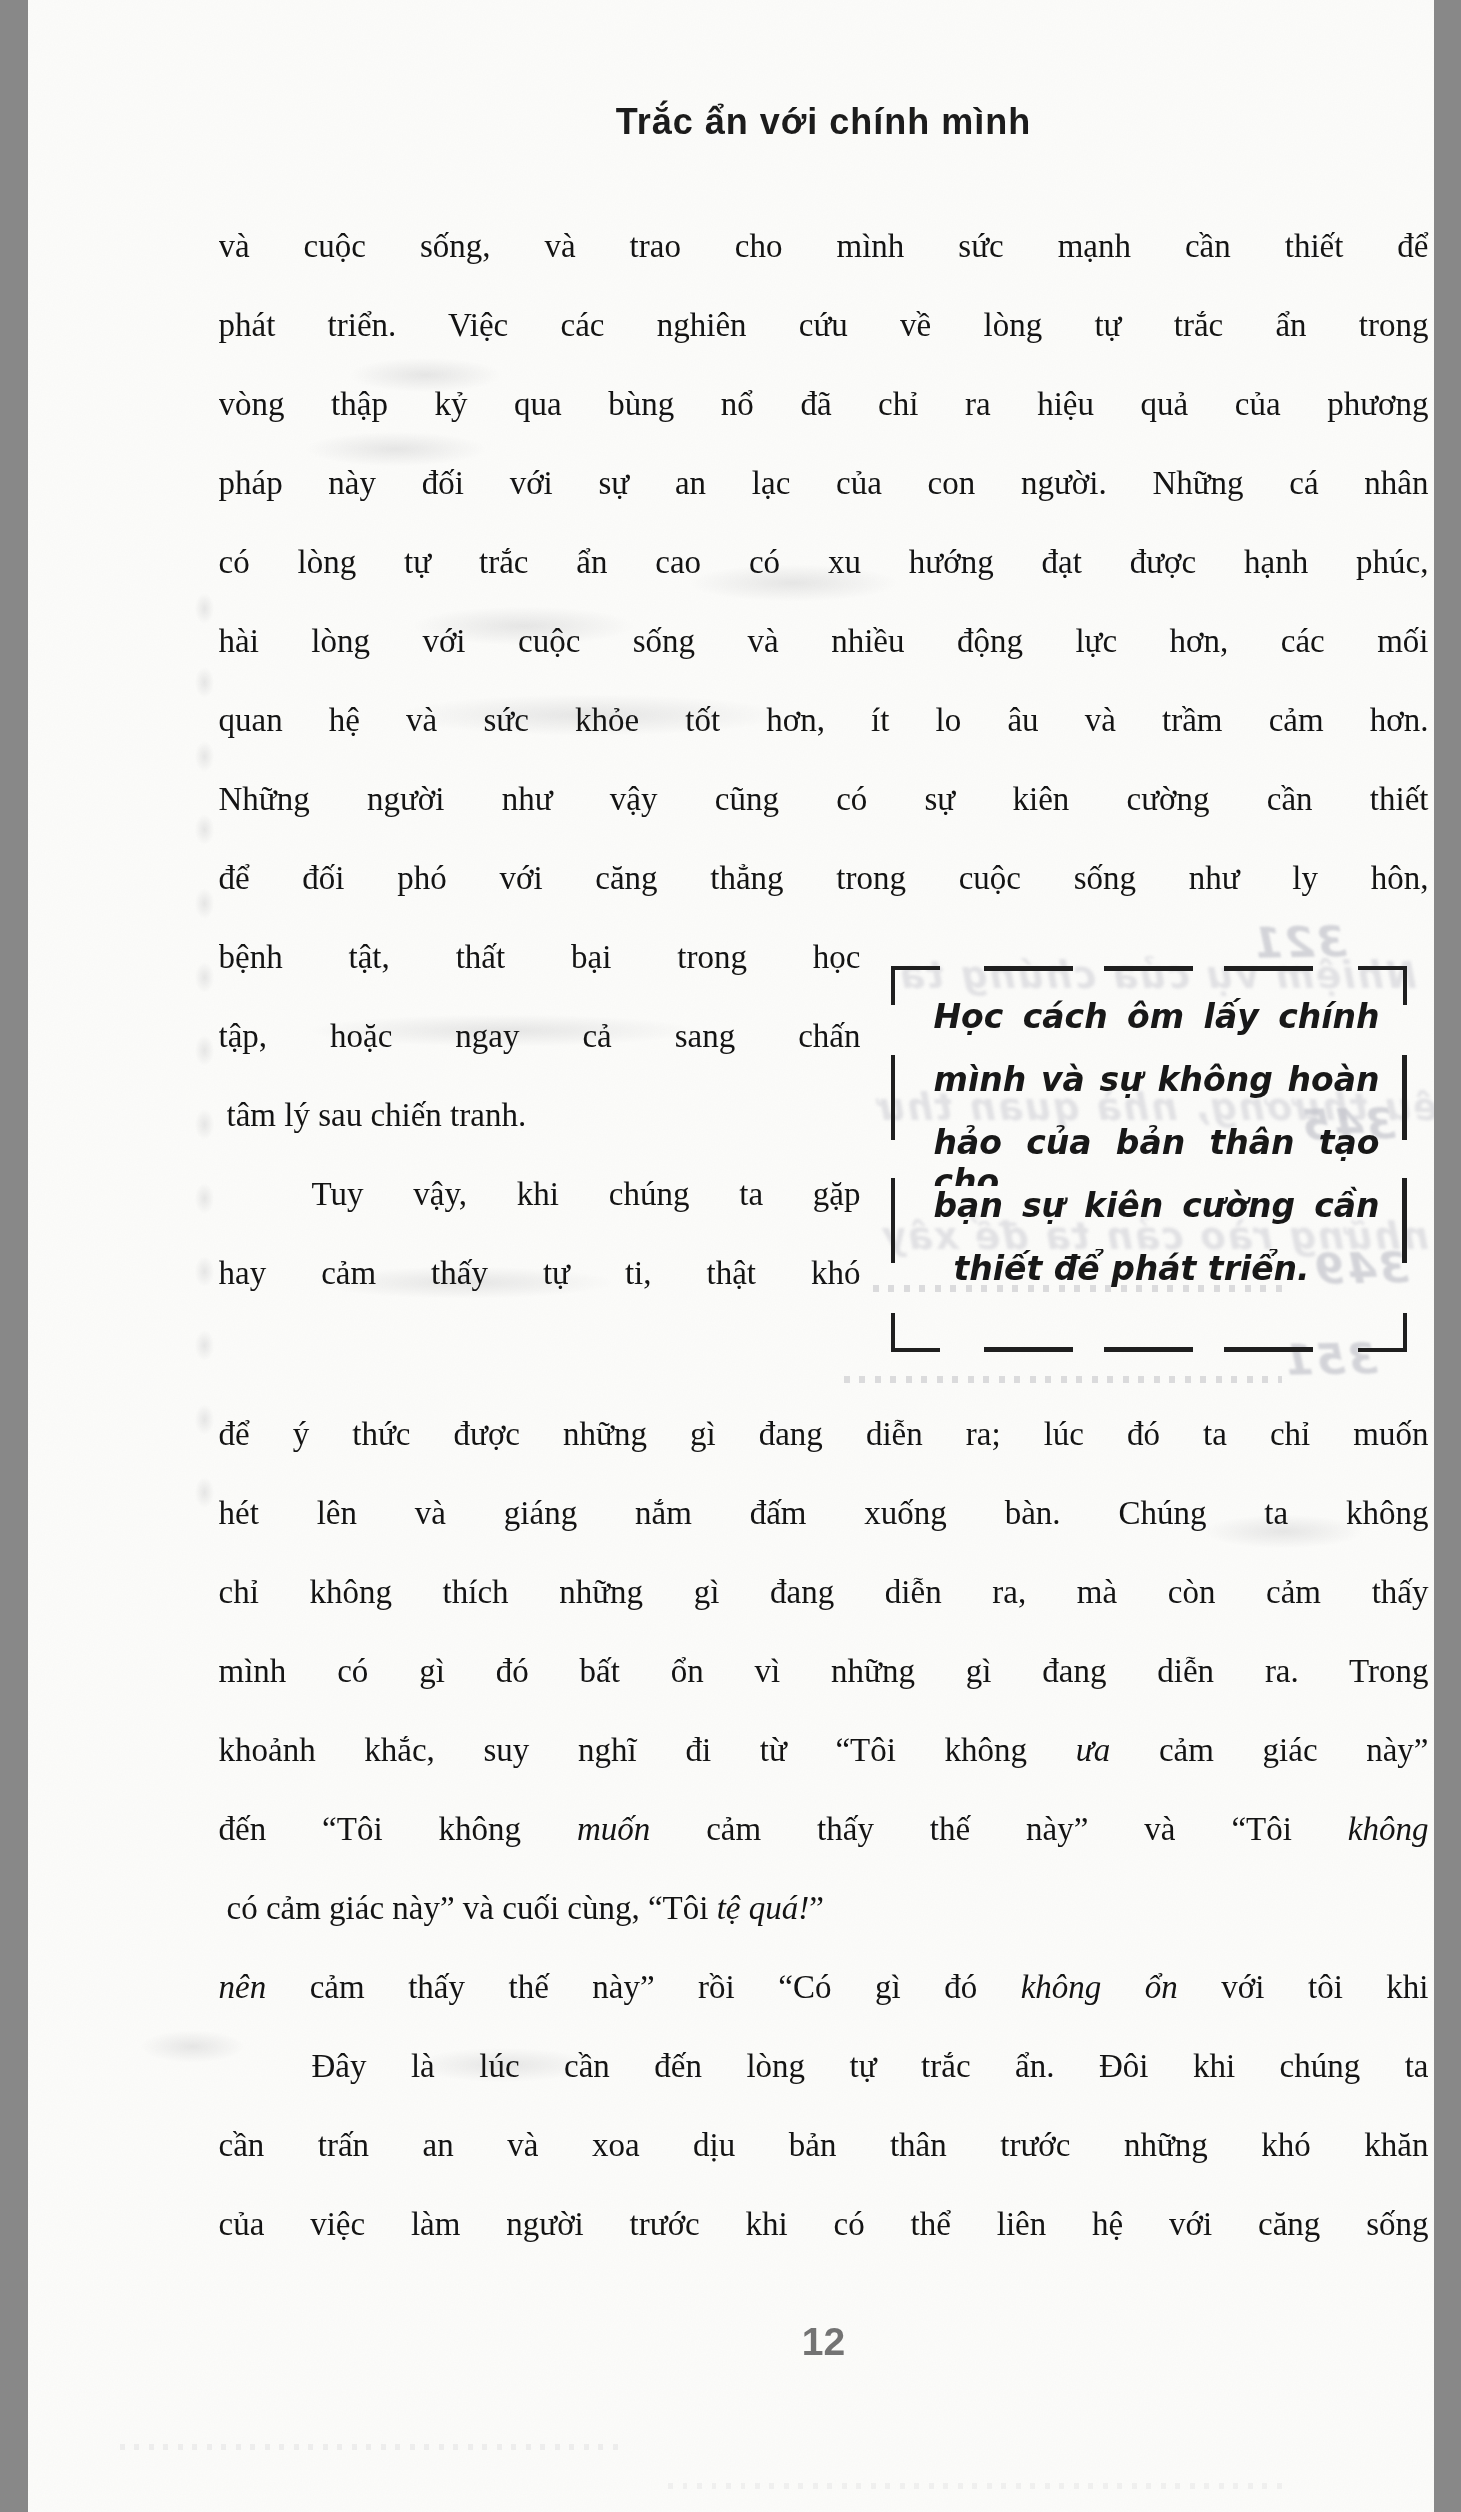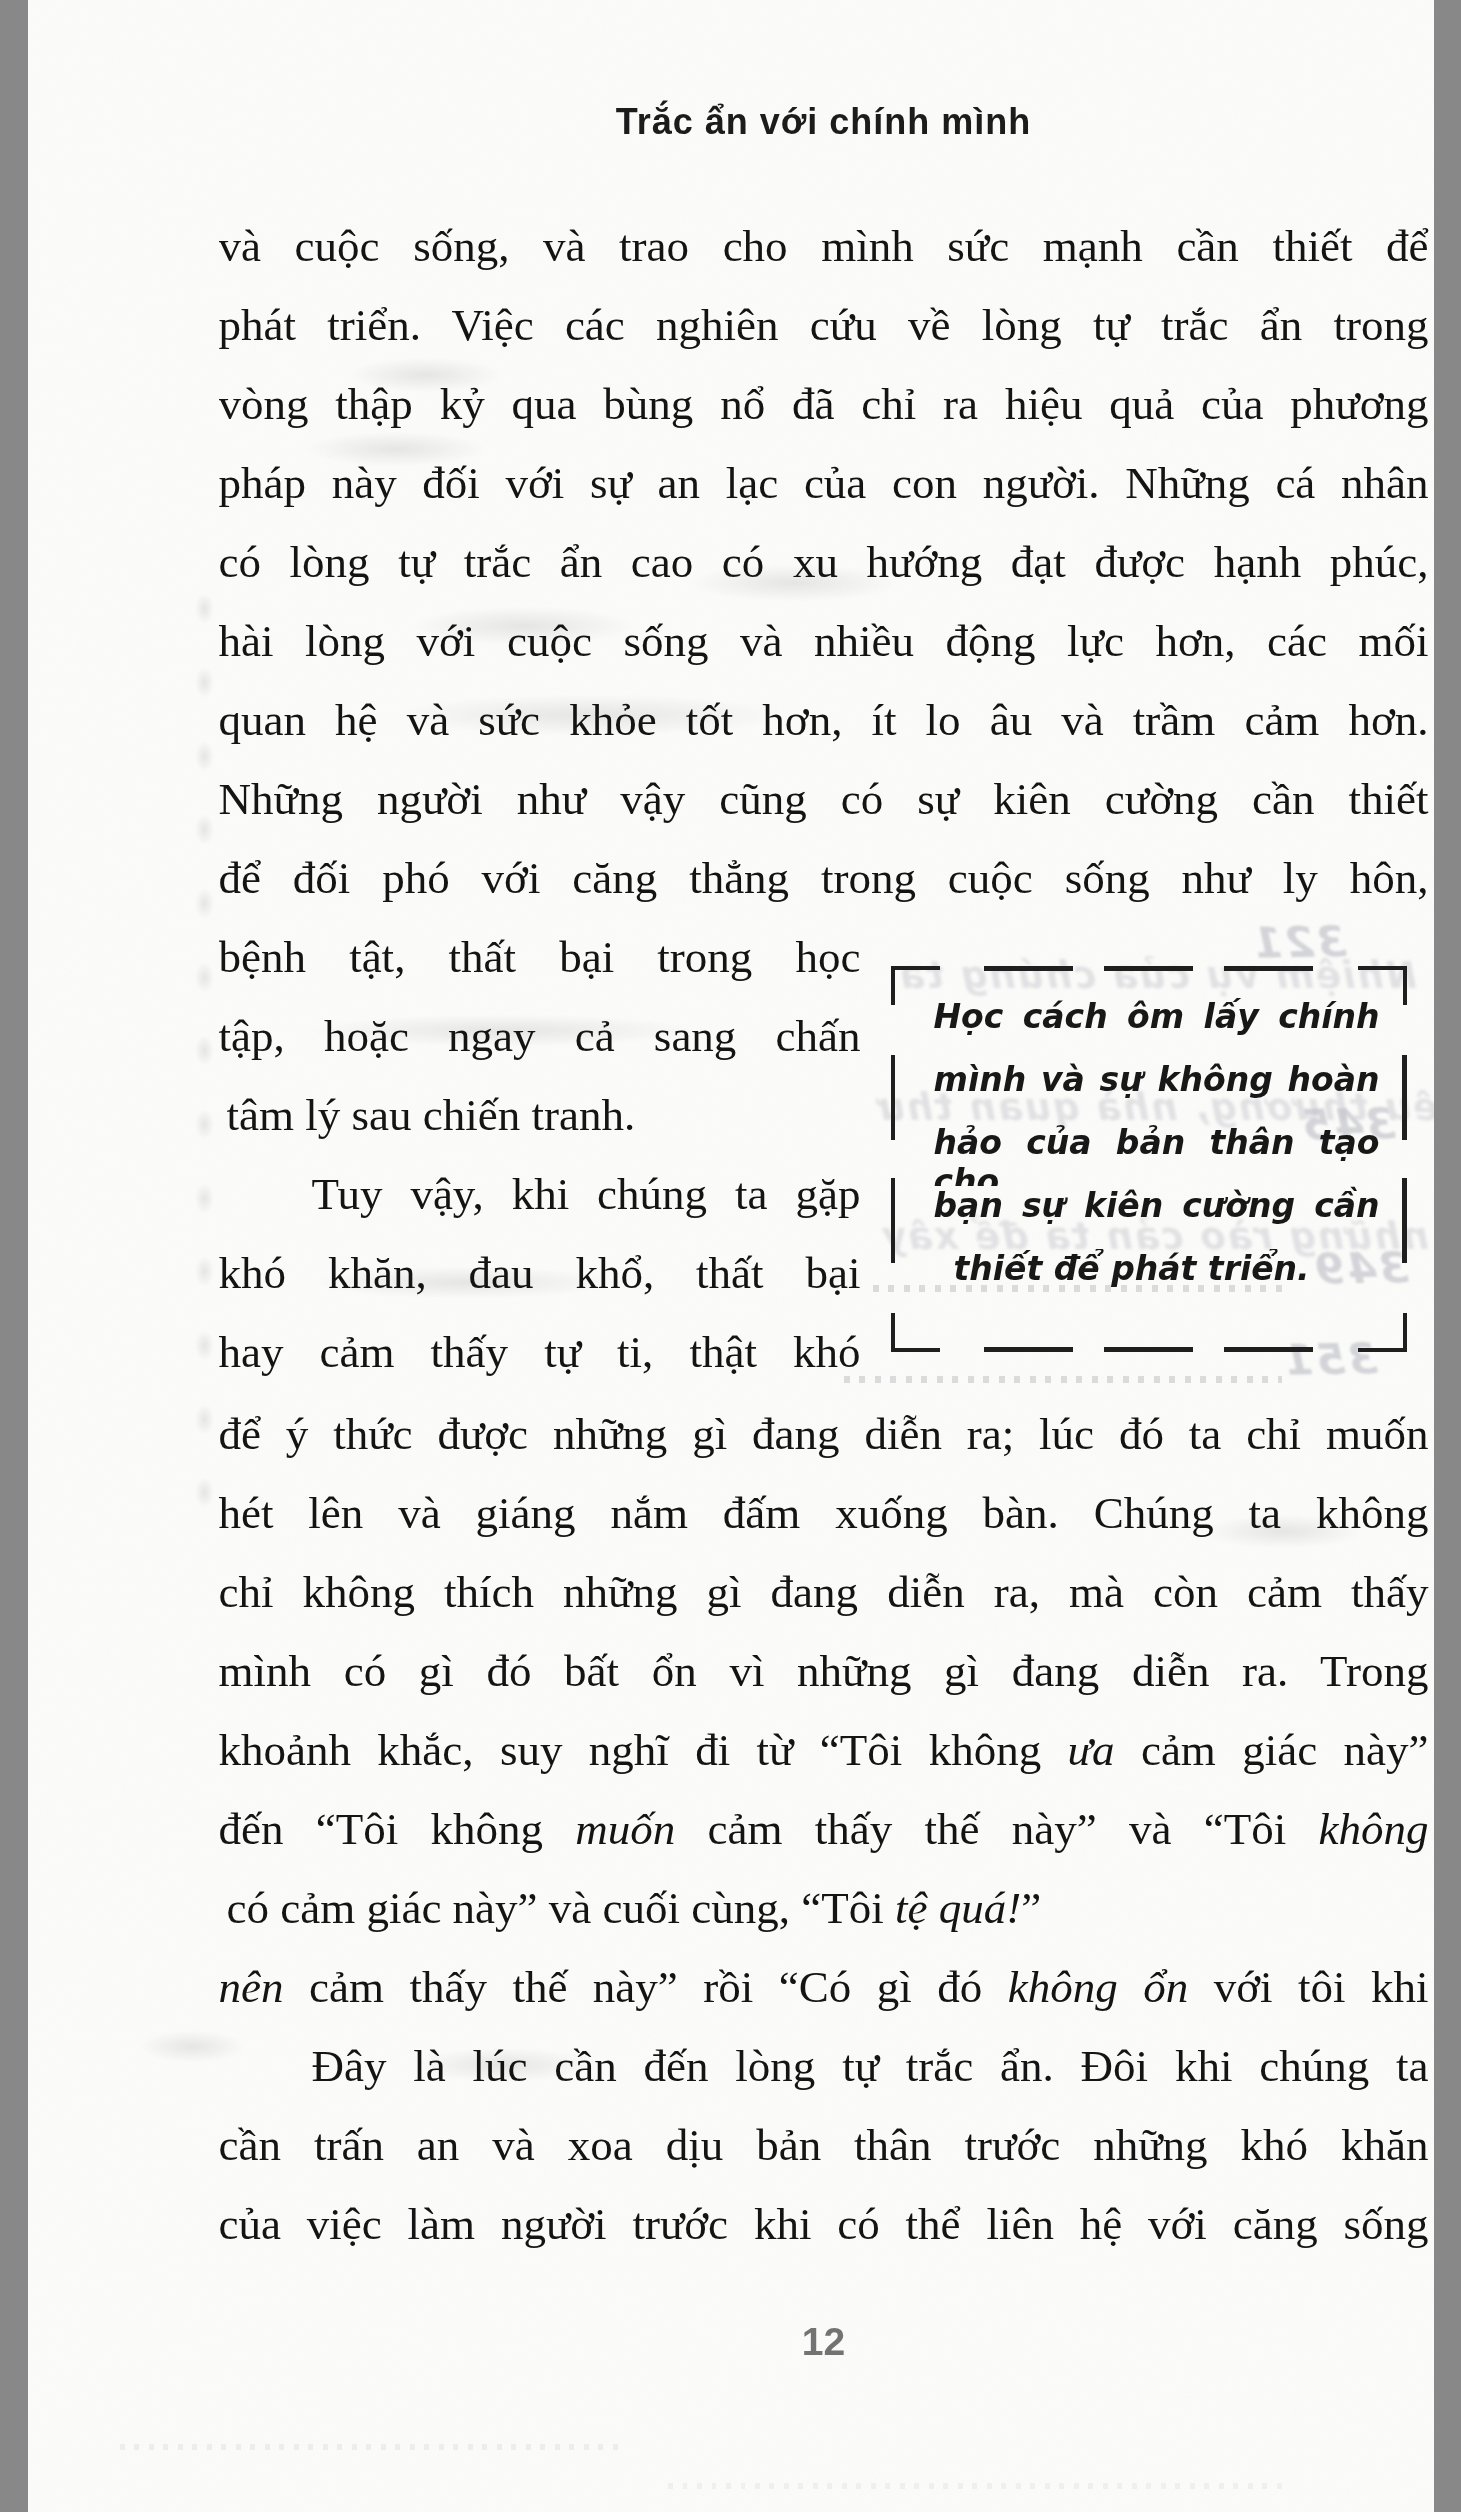--- a/index.html
+++ b/index.html
@@ -14,21 +14,21 @@
   .rheader{
     position:absolute; left:191px; top:97px; width:1210px; height:50px;
     text-align:center; line-height:50px;
     font-family:"Liberation Sans","DejaVu Sans",sans-serif;
     font-size:36px; font-weight:700; letter-spacing:1px; color:#1c1c1c;
   }
 
   
   .bodyblock{position:absolute; left:191px; top:207px; width:1210px;}
   .bl{
-    height:79px; line-height:79px; font-size:45px;
+    height:79px; line-height:79px; font-size:33px;
     text-align:justify; text-align-last:justify;
     overflow:hidden; color:#141414;
   }
   .bl .it{font-style:italic;}
   .bl.noj{text-align-last:left;margin-left:8px;}
   .bl.ind{text-indent:93px;}
 
   .wrapzone{position:relative; height:477px;}
   .leftcol{width:642px;}
 
@@ -171,21 +171,20 @@
         <div class="bl">Những người như vậy cũng có sự kiên cường cần thiết</div>
         <div class="bl">để đối phó với căng thẳng trong cuộc sống như ly hôn,</div>
       </div>
 
     <div class="wrapzone">
       <div class="leftcol">
           <div class="bl">bệnh tật, thất bại trong học</div>
           <div class="bl">tập, hoặc ngay cả sang chấn</div>
           <div class="bl noj">tâm lý sau chiến tranh.</div>
           <div class="bl ind">Tuy vậy, khi chúng ta gặp</div>
-          <div class="bl">khó khăn, đau khổ, thất bại</div>
           <div class="bl">hay cảm thấy tự ti, thật khó</div>
         </div>
 
       <div class="qbox">
         <div class="qc tl"></div>
         <div class="qc tr"></div>
         <div class="qc bl2"></div>
         <div class="qc br"></div>
         <div class="qe-h top">
             <span></span>

